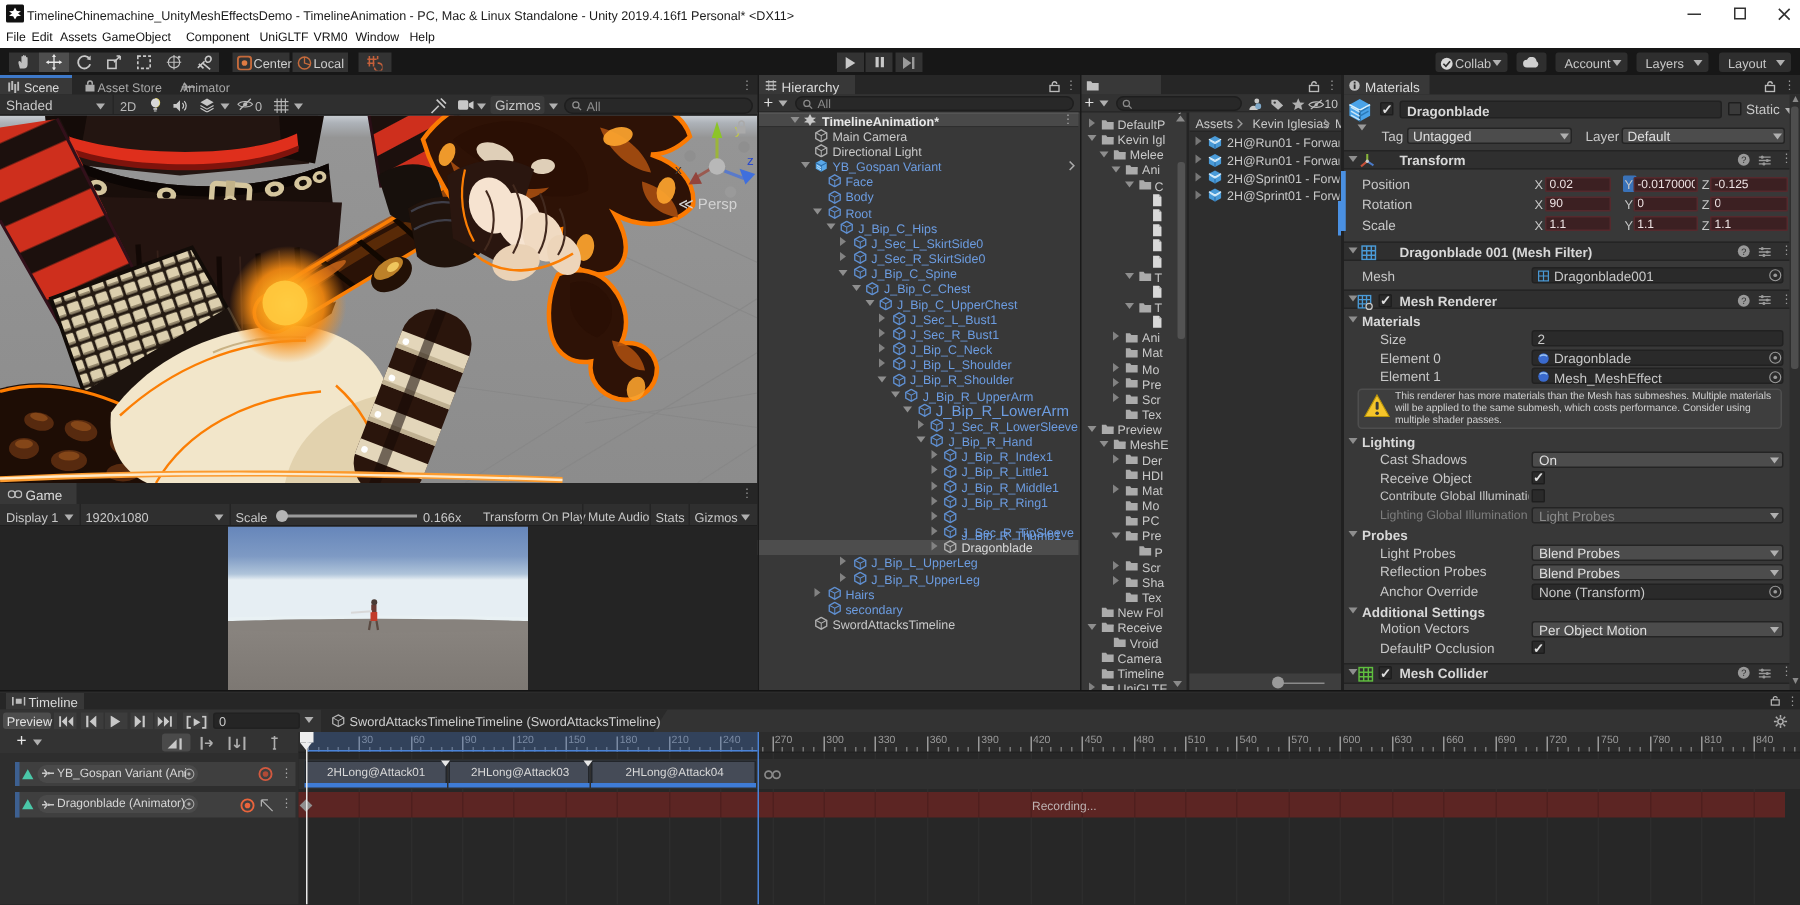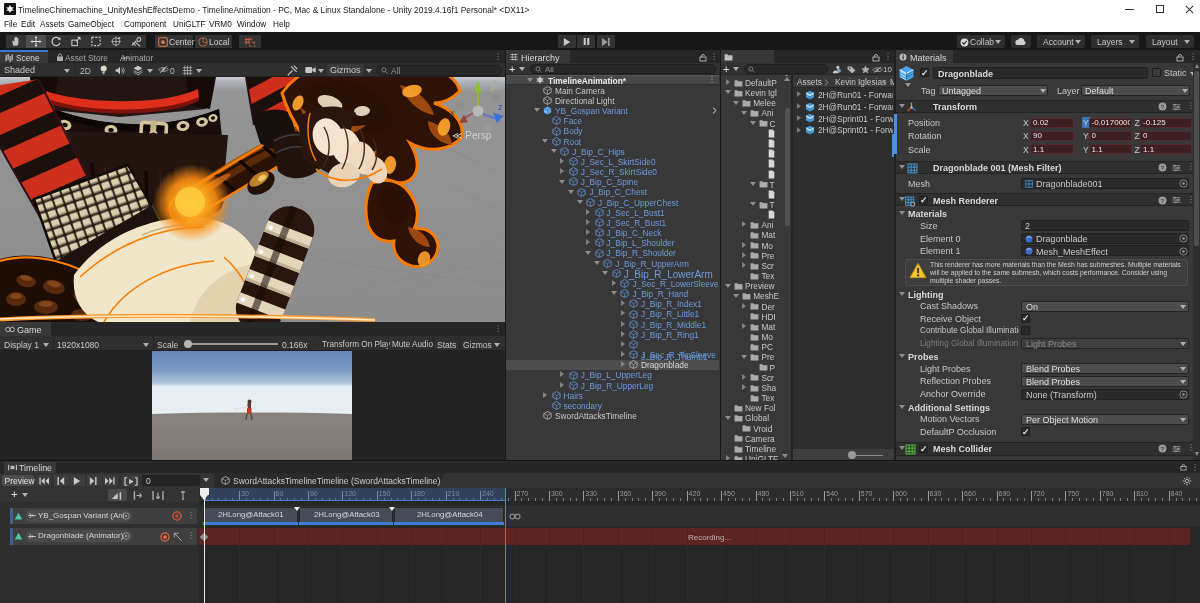--- a/index.html
+++ b/index.html
@@ -889,21 +889,21 @@
     <div class="tx" style="left:41.4px;top:318.1px;font-size:8.3px;color:#C9C9C9;">Tex</div>
     <svg class="abs" style="left:14.0px;top:328.9px;" width="9" height="8" viewBox="0 0 16 14">
       <path d="M1 2 h5 l1.5 2 H15 v9 H1 z" fill="#ABABAB"></path>
     </svg>
     <div class="tx" style="left:25.0px;top:328.2px;font-size:8.3px;color:#C9C9C9;">New Fol</div>
     <div class="fo" style="left:5.0px;top:340.8px;"></div>
     <svg class="abs" style="left:14.0px;top:339.1px;" width="9" height="8" viewBox="0 0 16 14">
       <path d="M1 2 h5 l1.5 2 H15 v9 H1 z" fill="#ABABAB"></path>
       <path d="M2 6 L5 4.5 H15 L12.5 12 H2 Z" fill="#ABABAB"></path>
     </svg>
-    <div class="tx" style="left:25.0px;top:338.4px;font-size:8.3px;color:#C9C9C9;">Global</div>
+    <div class="tx" style="left:25.0px;top:338.4px;font-size:8.3px;color:#C9C9C9;">Receive</div>
     <svg class="abs" style="left:22.2px;top:349.3px;" width="9" height="8" viewBox="0 0 16 14">
       <path d="M1 2 h5 l1.5 2 H15 v9 H1 z" fill="#ABABAB"></path>
     </svg>
     <div class="tx" style="left:33.2px;top:348.6px;font-size:8.3px;color:#C9C9C9;">Vroid</div>
     <svg class="abs" style="left:14.0px;top:359.4px;" width="9" height="8" viewBox="0 0 16 14">
       <path d="M1 2 h5 l1.5 2 H15 v9 H1 z" fill="#ABABAB"></path>
     </svg>
     <div class="tx" style="left:25.0px;top:358.8px;font-size:8.3px;color:#C9C9C9;">Camera</div>
     <svg class="abs" style="left:14.0px;top:369.6px;" width="9" height="8" viewBox="0 0 16 14">
       <path d="M1 2 h5 l1.5 2 H15 v9 H1 z" fill="#ABABAB"></path>

